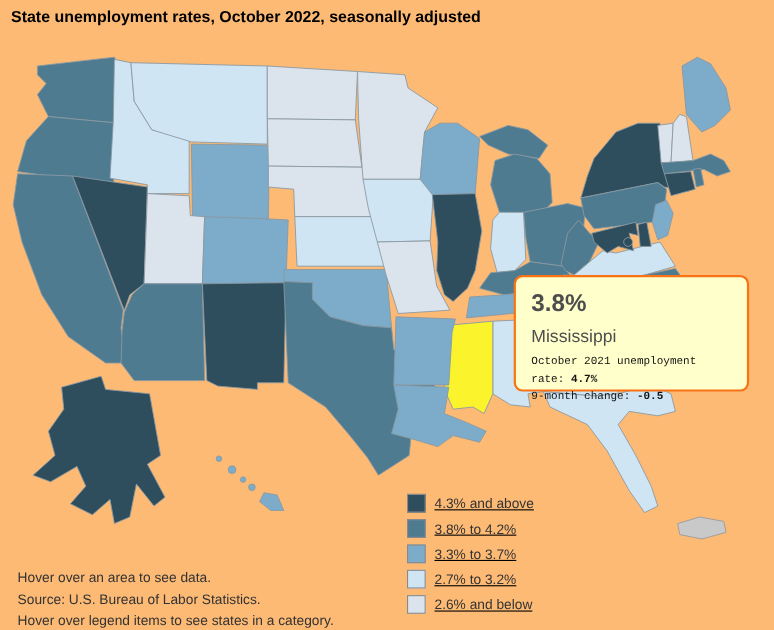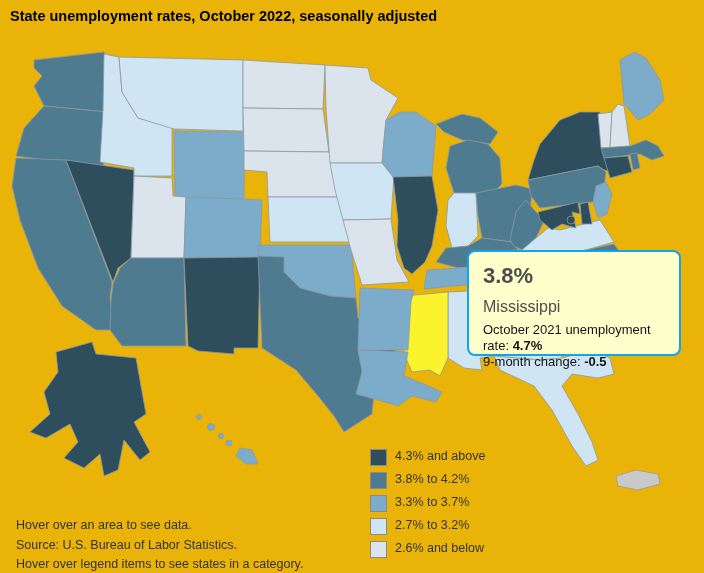--- a/index.html
+++ b/index.html
@@ -1,32 +1,32 @@
 <!DOCTYPE html>
 <html><head>
 <meta charset="utf-8">
 <style>
   html,body{margin:0;padding:0;background:#fff;}
-  #stage{position:relative;width:704px;height:573px;background:#eab308;overflow:hidden;
+  #stage{position:relative;width:704px;height:573px;background:#fdba74;overflow:hidden;
          font-family:"Liberation Sans",sans-serif;}
   #chart-title{position:absolute;left:10px;top:8px;font-size:14.5px;font-weight:bold;color:#000;}
   #map{position:absolute;left:0;top:0;}
   #map path,#map circle{stroke:#8a99a3;stroke-width:0.8;stroke-linejoin:round;cursor:pointer;}
   #map .nodata{stroke:#9a9a9a;}
   
   #tooltip{position:absolute;left:467px;top:250px;width:182px;height:78px;
-           background:#ffffcc;border:2px solid #0ea5e9;border-radius:8px;
+           background:#ffffcc;border:2px solid #f97316;border-radius:8px;
            padding:11px 14px 13px 14px;z-index:5;}
   #tooltip .rate{font-size:22px;font-weight:bold;color:#4d4d4d;margin:0 0 9px 0;}
   #tooltip .state{font-size:16px;color:#4d4d4d;margin:0 0 6px 0;}
-  #tooltip .detail{font-size:13px;color:#141414;line-height:16px;}
+  #tooltip .detail{font-size:10px;color:#141414;line-height:16px;font-family:Liberation Mono, monospace;}
   #tooltip .detail b{font-weight:bold;}
   
   #legend{position:absolute;left:370px;top:449px;z-index:2;}
-  .legend-row{display:flex;align-items:flex-start;margin-bottom:6px;cursor:pointer;}
+  .legend-row{display:flex;align-items:center;margin-bottom:6px;cursor:pointer;text-decoration:underline;}
   .swatch{width:15px;height:15px;border:1px solid #8a8a8a;margin-right:8px;flex:none;}
   .legend-label{font-size:12.5px;color:#333;}
   
   #footer{position:absolute;left:16px;top:516px;font-size:12.5px;color:#333;line-height:19.5px;z-index:2;}
 </style>
 </head>
 <body>
 <div id="stage">
 
   <div id="chart-title">State unemployment rates, October 2022, seasonally adjusted</div>

